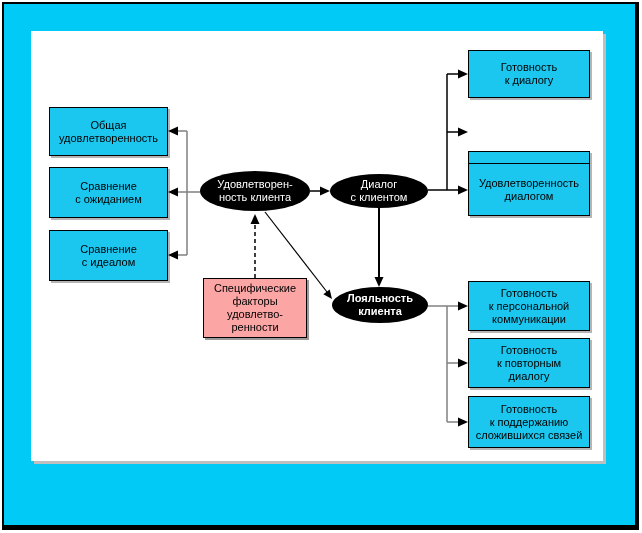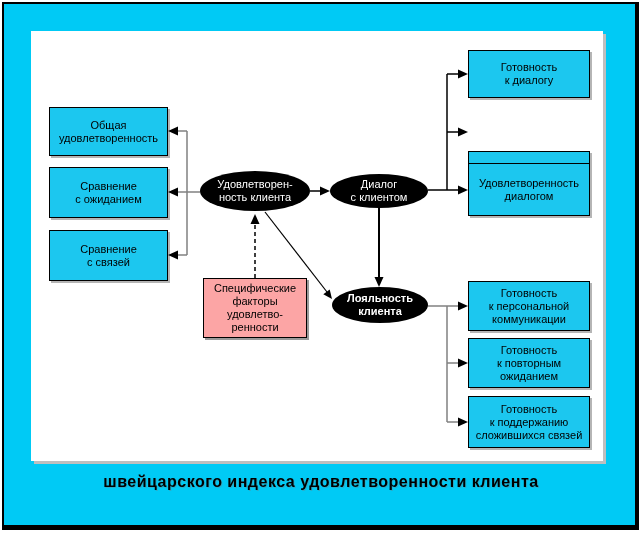--- a/index.html
+++ b/index.html
@@ -31,21 +31,21 @@
     <div class="node cyanbox" style="left:18px;top:76px;width:119px;height:49px;">
       <span>Общая</span>
       <span>удовлетворенность</span>
     </div>
     <div class="node cyanbox" style="left:18px;top:136px;width:119px;height:51px;">
       <span>Сравнение</span>
       <span>с ожиданием</span>
     </div>
     <div class="node cyanbox" style="left:18px;top:199px;width:119px;height:51px;">
       <span>Сравнение</span>
-      <span>с связей</span>
+      <span>с идеалом</span>
     </div>
 
     <div class="node ellipse" style="left:299px;top:143px;width:98px;height:34px;">
       <span>Диалог</span>
       <span>с клиентом</span>
     </div>
     <div class="node ellipse" style="left:169px;top:140px;width:110px;height:40px;">
       <span>Удовлетворен-</span>
       <span>ность клиента</span>
     </div>
@@ -75,21 +75,21 @@
     </div>
 
     <div class="node cyanbox" style="left:437px;top:250px;width:122px;height:50px;">
       <span>Готовность</span>
       <span>к персональной</span>
       <span>коммуникации</span>
     </div>
     <div class="node cyanbox" style="left:437px;top:307px;width:122px;height:50px;">
       <span>Готовность</span>
       <span>к повторным</span>
-      <span>ожиданием</span>
+      <span>диалогу</span>
     </div>
     <div class="node cyanbox" style="left:437px;top:365px;width:122px;height:52px;">
       <span>Готовность</span>
       <span>к поддержанию</span>
       <span>сложившихся связей</span>
     </div>
 
     <svg class="connectors" viewBox="0 0 572 430">
 
       <g stroke="#808080" stroke-width="1.5" fill="none">
@@ -137,15 +137,14 @@
       </g>
       <g fill="#000">
         <polygon points="437,275 427,270.5 427,279.5"></polygon>
         <polygon points="437,332 427,327.5 427,336.5"></polygon>
         <polygon points="437,391 427,386.5 427,395.5"></polygon>
       </g>
     </svg>
   </div>
 
   <div class="caption">
-    <div>швейцарского индекса удовлетворенности клиента</div>
   </div>
 </div>
 
 </body></html>

